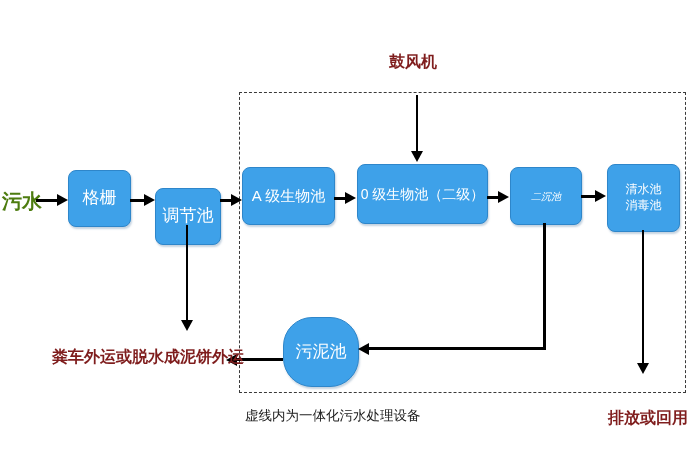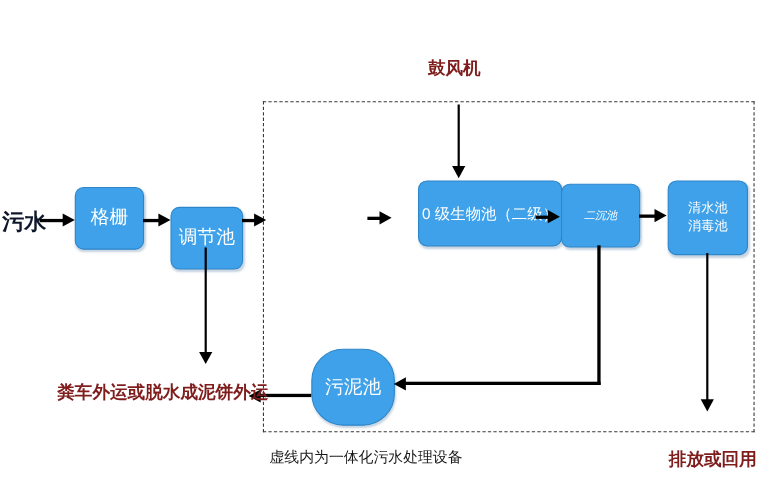--- a/index.html
+++ b/index.html
@@ -23,21 +23,21 @@
     background:transparent;
   }
   .hline{position:absolute;height:3px;background:#000;}
   .vline{position:absolute;width:2px;background:#000;}
   .head-right{position:absolute;width:0;height:0;
     border-top:6px solid transparent;border-bottom:6px solid transparent;border-left:11px solid #000;}
   .head-left{position:absolute;width:0;height:0;
     border-top:6px solid transparent;border-bottom:6px solid transparent;border-right:11px solid #000;}
   .head-down{position:absolute;width:0;height:0;
     border-left:6px solid transparent;border-right:6px solid transparent;border-top:11px solid #000;}
-  .lbl{position:absolute;color:#0f172a;white-space:nowrap;}
+  .lbl{position:absolute;color:#4d7c0f;white-space:nowrap;}
   .lbl-blue{color:#7f1d1d;font-weight:bold;}
 </style>
 </head>
 <body>
 
 <div id="stage">
 
   <div class="dashed-rect"></div>
 
   <div class="lbl" style="left:2px;top:188px;font-size:20px;font-weight:bold;">污水</div>
@@ -45,22 +45,25 @@
   <div class="lbl lbl-blue" style="left:389px;top:52px;font-size:16px;">鼓风机</div>
 
   <div class="box" style="left:68px;top:170px;width:61px;height:55px;font-size:17px;">
     <span>格栅</span>
   </div>
 
   <div class="box" style="left:155px;top:188px;width:64px;height:55px;font-size:17px;">
     <span>调节池</span>
   </div>
 
+  <div class="box" style="left:242px;top:167px;width:91px;height:56px;font-size:15px;">
+    <span>A 级生物池</span>
+  </div>
 
-  <div class="box" style="left:357px;top:164px;width:129px;height:58px;font-size:14px;margin-left:23px;">
+  <div class="box" style="left:357px;top:164px;width:129px;height:58px;font-size:14px;">
     <span>0 级生物池（二级）</span>
   </div>
 
   <div class="box" style="left:510px;top:167px;width:70px;height:56px;font-size:10px;font-style:italic;">
     <span>二沉池</span>
   </div>
 
   <div class="box" style="left:607px;top:164px;width:71px;height:66px;font-size:12px;">
     <span>清水池</span>
     <span>消毒池</span>

